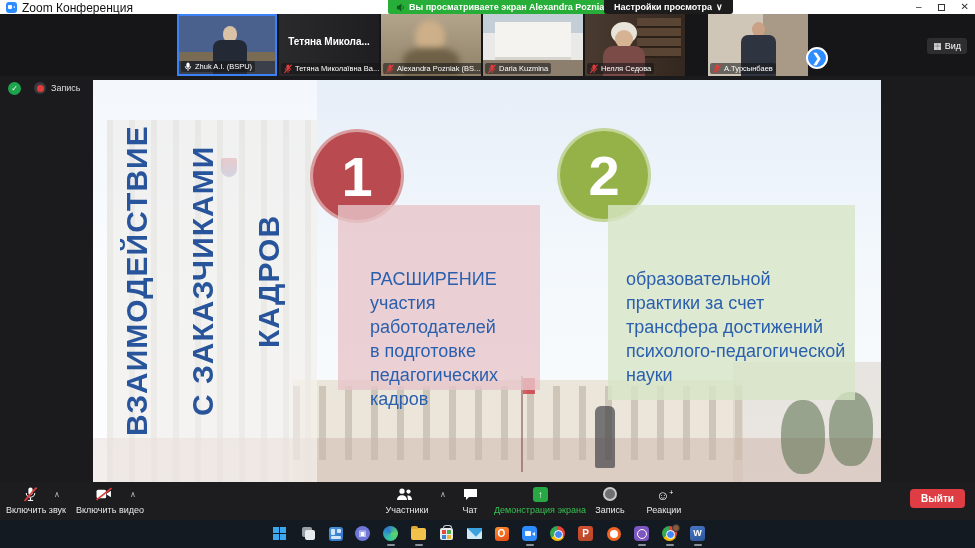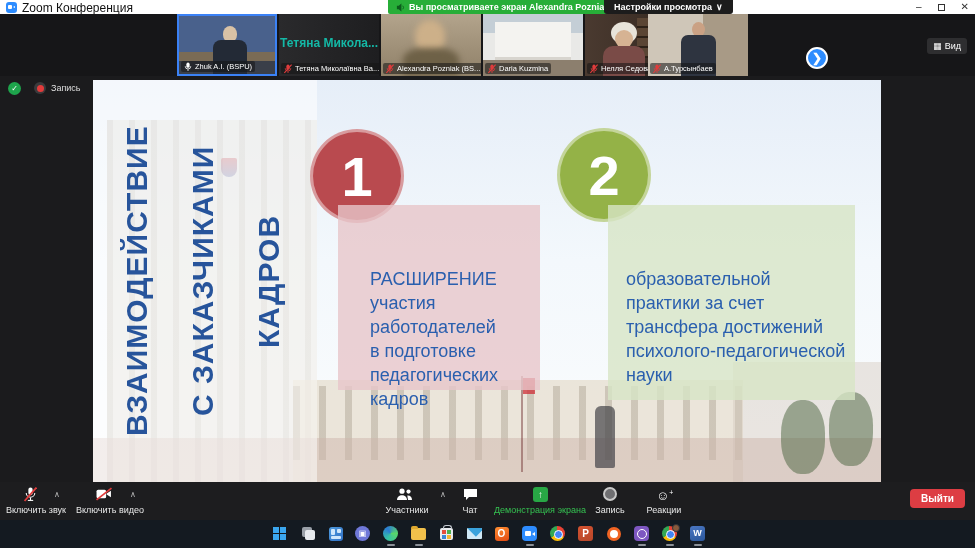--- a/index.html
+++ b/index.html
@@ -18,21 +18,21 @@
   .win-controls span { cursor:default; line-height:14px; }
   .restore-box { display:inline-block; width:7px; height:7px; border:1px solid #333; }
 
   
   .strip { position:absolute; left:0; top:14px; width:975px; height:62px; background:#161618; }
   .thumb { position:absolute; top:0; width:100px; height:62px; overflow:hidden; background:#222; }
   .thumb.active { border:2px solid #3b82f6; }
   .name-tag { position:absolute; left:2px; bottom:2px; display:flex; align-items:center; gap:3px; background:rgba(20,20,20,0.55); padding:0 3px; border-radius:2px; height:11px; }
   .name-tag .nm { color:#fff; font-size:7.5px; white-space:nowrap; }
   .mic-svg { width:8px; height:10px; }
-  .big-name { position:absolute; left:0; right:0; top:22px; text-align:center; color:#14b8a6; font-weight:bold; font-size:12px; }
+  .big-name { position:absolute; left:0; right:0; top:22px; text-align:center; color:#ffffff; font-weight:bold; font-size:10px; }
   
   .scene-office1 { position:absolute; inset:0; background:linear-gradient(#49618c 0 62%, #7a6b55 62% 78%, #3a3f49 78%); }
   .scene-office1 .head { position:absolute; left:44px; top:10px; width:14px; height:16px; border-radius:50% 50% 45% 45%; background:#d9c2a6; }
   .scene-office1 .body { position:absolute; left:34px; top:24px; width:34px; height:38px; border-radius:8px 8px 0 0; background:#232a36; }
   .scene-dark { position:absolute; inset:0; background:linear-gradient(90deg,#2a2a2c,#1e1e20); }
   .scene-blur { position:absolute; inset:0; background:linear-gradient(#b3a48c,#8f8068); }
   .scene-blur .head { position:absolute; left:34px; top:6px; width:30px; height:34px; border-radius:48%; background:#cdb089; filter:blur(3px); }
   .scene-blur .body { position:absolute; left:22px; top:34px; width:56px; height:28px; border-radius:40% 40% 0 0; background:#6e6147; filter:blur(3px); }
   .scene-building { position:absolute; inset:0; background:linear-gradient(#c4ced6 0 30%, #e9e9e7 30% 75%, #8c7f6e 75%); }
   .scene-building .bld { position:absolute; left:12px; top:8px; width:76px; height:38px; background:#f4f3f0; box-shadow:inset 0 -3px 0 #d8d5cf; }
@@ -224,21 +224,21 @@
         <svg class="mic-svg" viewBox="0 0 10 12">
             <rect x="3" y="0.5" width="4" height="6.5" rx="2" fill="#e03c3c"></rect>
             <path d="M1.5 5a3.5 3.5 0 0 0 7 0" stroke="#e03c3c" fill="none"></path>
             <line x1="5" y1="8.8" x2="5" y2="11" stroke="#e03c3c"></line>
             <line x1="0.5" y1="11" x2="9.5" y2="0.5" stroke="#e03c3c" stroke-width="1.4"></line>
           </svg>
         <span class="nm">Нелля Седова</span>
       </div>
     </div>
 
-    <div class="thumb" style="left:648px;">
+    <div class="thumb" style="left:708px;">
       <div class="scene-office2">
           <div class="head"></div>
           <div class="body"></div>
         </div>
       <div class="name-tag">
         <svg class="mic-svg" viewBox="0 0 10 12">
             <rect x="3" y="0.5" width="4" height="6.5" rx="2" fill="#e03c3c"></rect>
             <path d="M1.5 5a3.5 3.5 0 0 0 7 0" stroke="#e03c3c" fill="none"></path>
             <line x1="5" y1="8.8" x2="5" y2="11" stroke="#e03c3c"></line>
             <line x1="0.5" y1="11" x2="9.5" y2="0.5" stroke="#e03c3c" stroke-width="1.4"></line>

